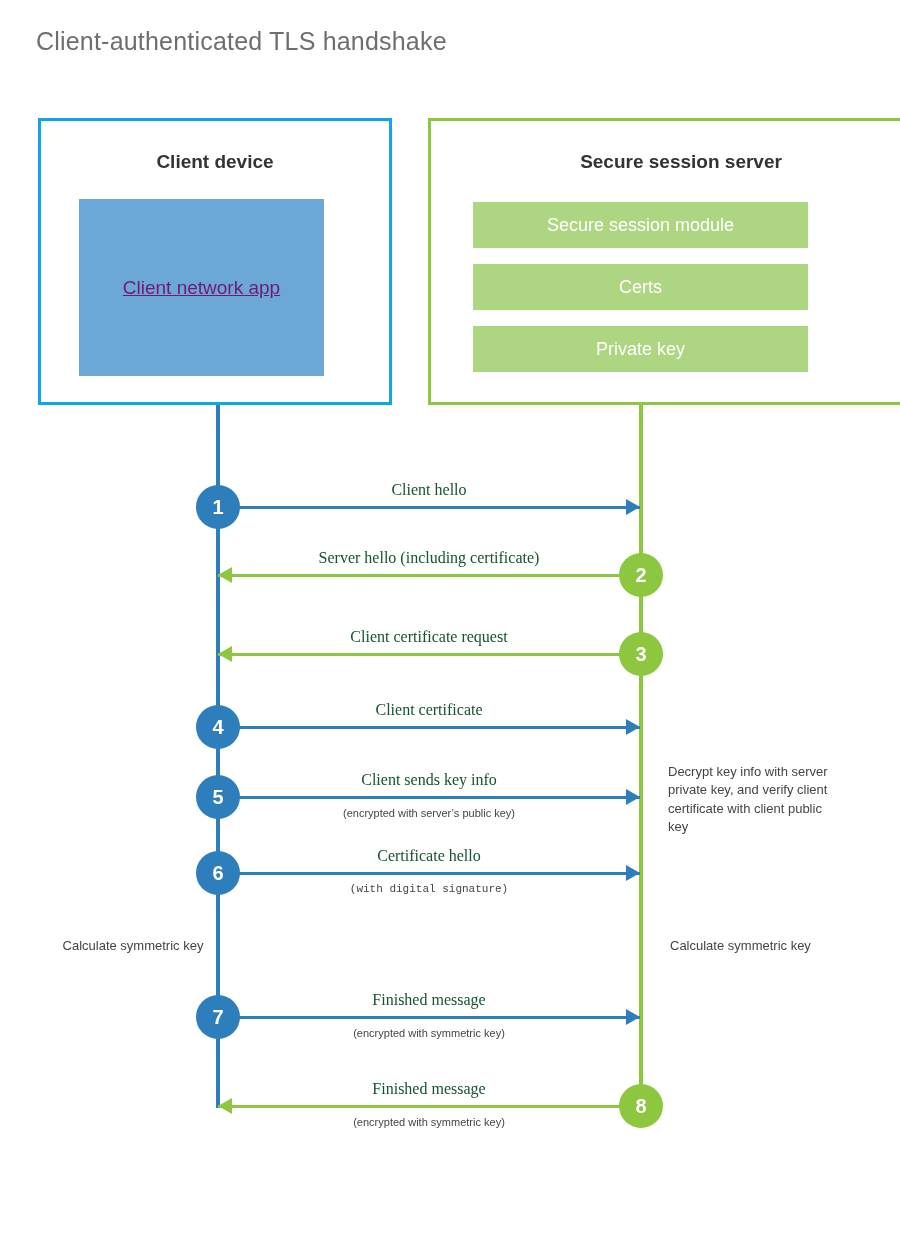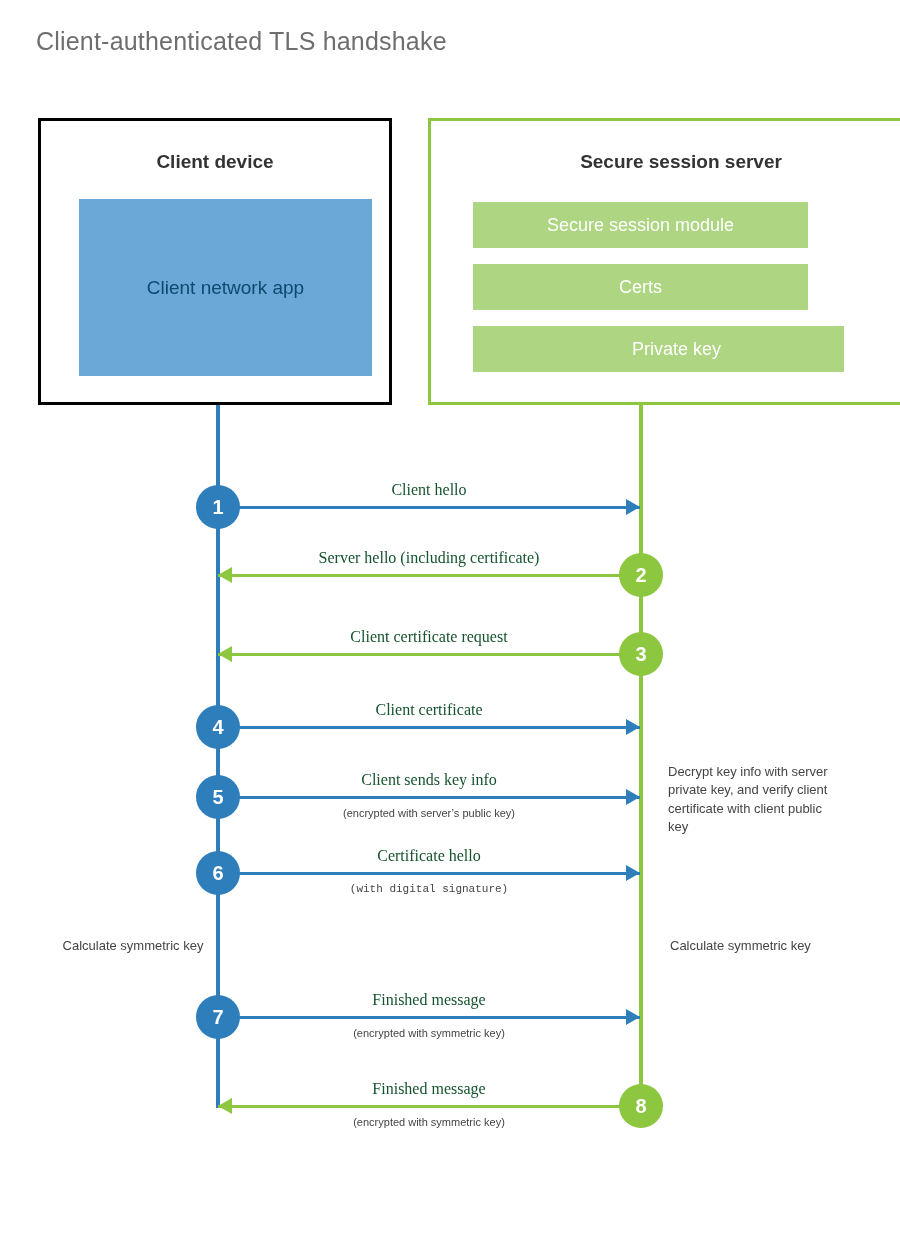--- a/index.html
+++ b/index.html
@@ -31,21 +31,21 @@
   .entity-box {
     position: absolute;
     background: #ffffff;
     box-sizing: border-box;
   }
   .entity-box.client {
     left: 38px;
     top: 118px;
     width: 354px;
     height: 287px;
-    border: 3px solid #000000;
+    border: 3px solid #0ea5e9;
   }
   .entity-box.server {
     left: 428px;
     top: 118px;
     width: 506px;
     height: 287px;
     border: 3px solid #8dc63f;
   }
   .entity-title {
     position: absolute;
@@ -54,46 +54,47 @@
     top: 30px;
     text-align: center;
     font-size: 19px;
     font-weight: bold;
     color: #333333;
   }
   .app-rect {
     position: absolute;
     left: 38px;
     top: 78px;
-    width: 293px;
+    width: 245px;
     height: 177px;
     background: #6ba8d8;
-    color: #0c4a6e;
+    color: #701a75;
     font-size: 19px;
     display: flex;
     align-items: center;
     justify-content: center;
     text-align: center;
     line-height: 1.35;
+    text-decoration: underline;
   }
   .module-bar {
     position: absolute;
     left: 42px;
     width: 335px;
     height: 46px;
     background: #aed581;
     color: #ffffff;
     font-size: 18px;
     display: flex;
     align-items: center;
     justify-content: center;
   }
   .module-bar.b0 { top: 81px; }
   .module-bar.b1 { top: 143px; }
-  .module-bar.b2 { top: 205px; padding-left: 36px; }
+  .module-bar.b2 { top: 205px; }
 
   
   .lifeline {
     position: absolute;
     width: 4px;
     top: 405px;
   }
   .lifeline.client { left: 216px; background: #2e7ebb; height: 703px; }
   .lifeline.server { left: 639px; background: #8dc63f; height: 703px; }
 

